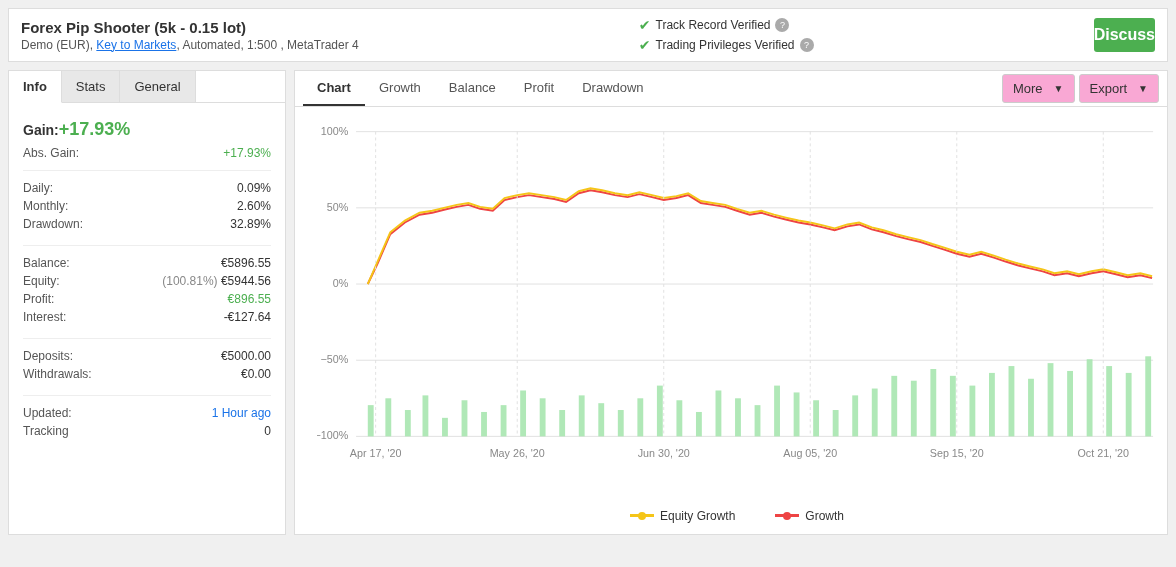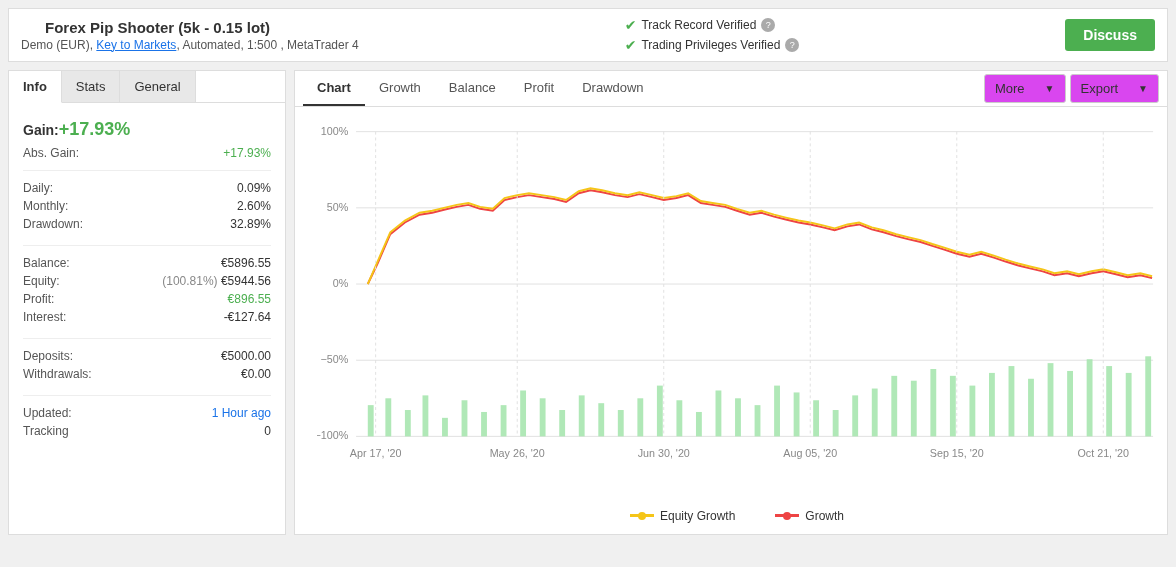--- a/index.html
+++ b/index.html
@@ -18,21 +18,20 @@
       padding: 8px 12px;
       display: flex;
       justify-content: space-between;
       align-items: center;
       margin-bottom: 8px;
     }
     .header-left h2 {
       font-size: 15px;
       font-weight: bold;
       color: #333;
-      margin-left: 24px;
     }
     .header-left p {
       font-size: 12px;
       color: #555;
       margin-top: 2px;
     }
     .header-left p a {
       color: #1a73e8;
       text-decoration: underline;
     }
@@ -61,22 +60,22 @@
       color: #fff;
       font-size: 9px;
       text-align: center;
       line-height: 14px;
       cursor: pointer;
     }
     .discuss-btn {
       background: #4caf50;
       color: #fff;
       border: none;
-      padding: 8px 18px;
-      font-size: 14px;
+      padding: 8px 0;
+      font-size: 16px;
       font-weight: bold;
       cursor: pointer;
       border-radius: 3px;
     }
 
     
     .main-area {
       display: flex;
       gap: 8px;
     }
@@ -168,25 +167,25 @@
       color: #333;
       font-weight: bold;
       border-bottom: 2px solid #333;
     }
     .right-tab-spacer {
       flex: 1;
     }
     .right-tab-btn {
       display: flex;
       align-items: center;
-      gap: 20px;
+      gap: 11px;
       padding: 6px 10px;
       font-size: 13px;
       cursor: pointer;
-      background: #d946ef;
+      background: #f9a8d4;
       border: 1px solid #ccc;
       border-radius: 3px;
       margin-left: 4px;
       color: #333;
     }
     .dropdown-arrow {
       font-size: 10px;
     }
 
     

